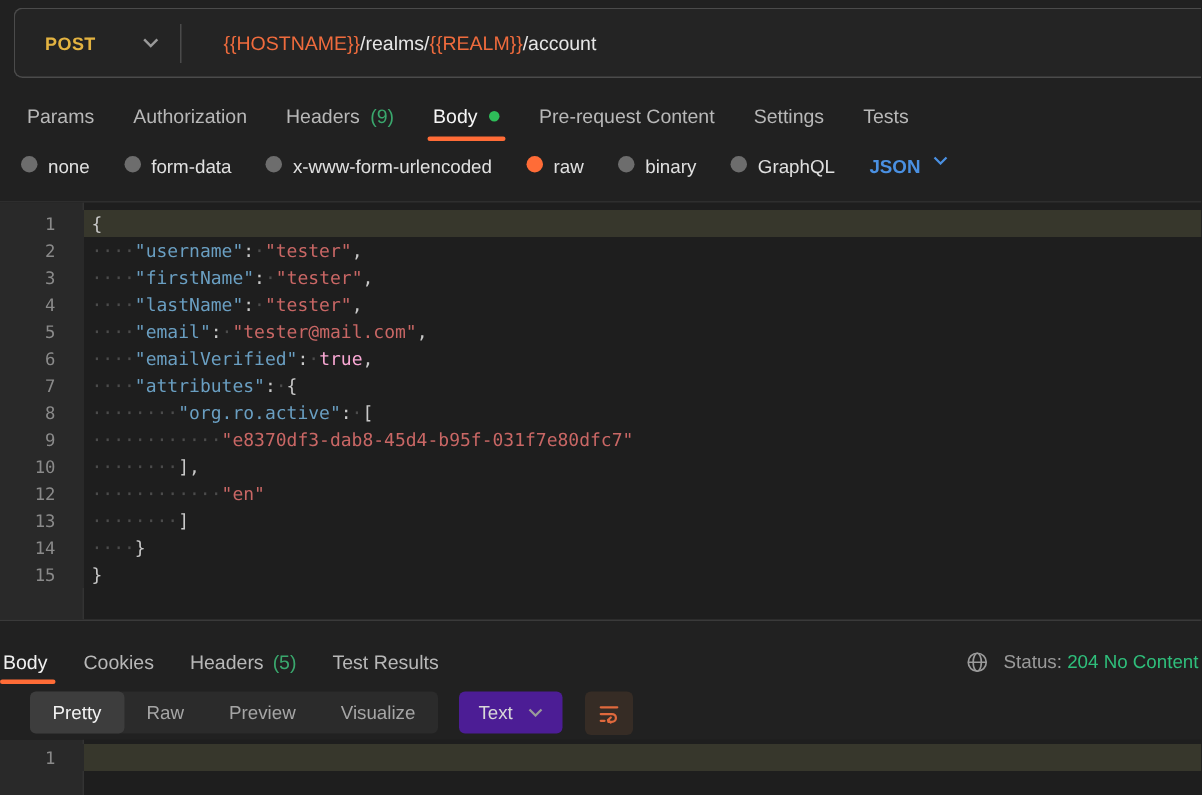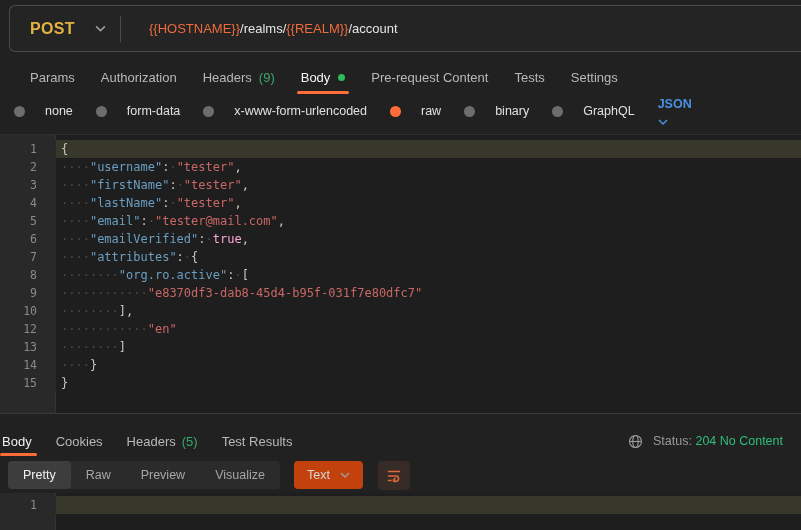--- a/index.html
+++ b/index.html
@@ -9,38 +9,38 @@
     background:#212121; color:#cccccc;
     font-family:"Liberation Sans", sans-serif;
   }
   
   .url-bar {
     margin:5px 0 0 9px; height:47px;
     border:1px solid #4b4b4b; border-right:0; border-radius:6px 0 0 6px;
     display:flex; align-items:center; background:#242424;
   }
   .method { width:110px; flex:none; display:flex; align-items:center; justify-content:space-between; padding:0 14px 0 20px; cursor:pointer; }
-  .method-label { color:#e3b341; font-weight:700; font-size:16px; letter-spacing:.3px; }
+  .method-label { color:#e3b341; font-weight:700; font-size:12px; letter-spacing:.3px; }
   .chev { color:#9a9a9a; display:flex; }
   .vsep { width:1px; height:26px; background:#4a4a4a; flex:none; }
   .url { margin-left:28px; font-size:13px; color:#e6e6e6; white-space:nowrap; }
   .url .var { color:#ef6b3d; }
   
-  .req-tabs { height:34px; margin-top:8px; display:flex; align-items:stretch; padding-left:17px; font-size:13px; color:#b8b8b8; }
+  .req-tabs { height:34px; margin-top:8px; display:flex; align-items:stretch; padding-left:5px; font-size:13px; color:#b8b8b8; }
   .rtab { padding:0 13px; display:flex; align-items:center; position:relative; cursor:pointer; gap:6px; }
   .rtab.active { color:#f5f5f5; }
   .rtab.active::after { content:""; position:absolute; left:9px; right:9px; bottom:0; height:3px; background:#ff6c37; border-radius:2px; }
   .count { color:#3aa76d; margin-left:1px; }
   .dot { width:7px; height:7px; border-radius:50%; background:#2ebd59; margin-left:2px; }
   
   .modes { height:34px; display:flex; align-items:center; padding-left:14px; gap:23px; font-size:12.5px; color:#e0e0e0; }
-  .mode { display:flex; align-items:center; gap:20px; cursor:pointer; }
+  .mode { display:flex; align-items:flex-start; gap:7px; cursor:pointer; }
   .radio { width:11px; height:11px; border-radius:50%; background:#6d6d6d; flex:none; }
   .radio.sel { background:#ff6c37; }
-  .lang { display:flex; align-items:flex-start; gap:8px; color:#4a90e2; font-weight:700; font-size:12.5px; cursor:pointer;flex-direction:column; }
+  .lang { display:flex; align-items:flex-start; gap:8px; color:#4a90e2; font-weight:700; font-size:12.5px; cursor:pointer; }
   
   .editor {
     margin-top:6px; height:280px; background:#1e1e1e;
     border-top:1px solid #2e2e2e; border-bottom:1px solid #3a3a3a;
     padding-top:5px; position:relative;
     font-family:"DejaVu Sans Mono", monospace; font-size:12px; line-height:18px;
   }
   .gutter-strip { position:absolute; left:0; top:0; bottom:0; width:56px; background:#292929; border-right:1px solid #333333; z-index:0; }
   .line { display:flex; height:18px; position:relative; z-index:1; }
   .ln { width:56px; flex:none; text-align:right; padding-right:19px; color:#8a8a8a; background:#292929; font-size:11.5px; }
@@ -51,29 +51,29 @@
   .tk-bool { color:#f9a8d4; }
   .tk-punc { color:#c8c8c8; }
   .tk-brace { color:#c8c8c8; }
   .tk-ws { color:#4b4b4b; }
   
   .resp-meta { margin-top:12px; height:30px; display:flex; align-items:center; font-size:13px; color:#b8b8b8; }
   .resp-tab { padding:0 12px; height:100%; display:flex; align-items:center; position:relative; cursor:pointer; gap:5px; }
   .resp-tab:first-child { padding-left:2px; }
   .resp-tab.active { color:#f0f0f0; }
   .resp-tab.active::after { content:""; position:absolute; left:0; right:7px; bottom:0; height:3px; background:#ff6c37; border-radius:2px; }
-  .status-wrap { margin-left:auto; display:flex; align-items:center; gap:10px; padding-right:18px; font-size:12.5px; }
+  .status-wrap { margin-left:auto; display:flex; align-items:center; gap:10px; padding-right:2px; font-size:12.5px; }
   .status-label { color:#9a9a9a; }
   .status-value { color:#2fbe7b; }
   
-  .view-row { margin-top:4px; height:30px; padding-left:8px; display:flex; align-items:center; }
+  .view-row { margin-top:4px; height:30px; padding-left:20px; display:flex; align-items:center; }
   .seg { display:flex; background:#2b2b2b; border-radius:4px; }
   .seg-item { padding:7px 15px; font-size:12.5px; color:#a6a6a6; border-radius:4px; cursor:pointer; }
   .seg-item.active { background:#3d3d3d; color:#f2f2f2; }
-  .fmt { margin-left:14px; display:flex; align-items:center; gap:10px; padding:7px 13px; border-radius:4px; color:#d8d8d8; font-size:12.5px; background:#c2410c; cursor:pointer; }
+  .fmt { margin-left:14px; display:flex; align-items:center; gap:10px; padding:7px 13px; border-radius:4px; color:#d8d8d8; font-size:12.5px; background:#4c1d95; cursor:pointer; }
   .wrapbtn { margin-left:15px; width:32px; height:29px; border-radius:4px; background:#362c25; display:flex; align-items:center; justify-content:center; cursor:pointer; }
   
   .resp-editor {
     margin-top:3px; height:37px; background:#1e1e1e; overflow:hidden;
     padding-top:3px; position:relative;
     font-family:"DejaVu Sans Mono", monospace; font-size:12px; line-height:18px;
   }
 </style>
 </head>
 <body>
@@ -107,24 +107,24 @@
         <span class="count">(9)</span>
       </div>
     <div class="rtab active">
         <span>Body</span>
         <span class="dot"></span>
       </div>
     <div class="rtab">
         <span>Pre-request Content</span>
       </div>
     <div class="rtab">
+        <span>Settings</span>
+      </div>
+    <div class="rtab">
         <span>Tests</span>
-      </div>
-    <div class="rtab">
-        <span>Settings</span>
       </div>
   </div>
 
   <div class="modes">
     <div class="mode">
         <span class="radio"></span>
         <span>none</span>
       </div>
     <div class="mode">
         <span class="radio"></span>

